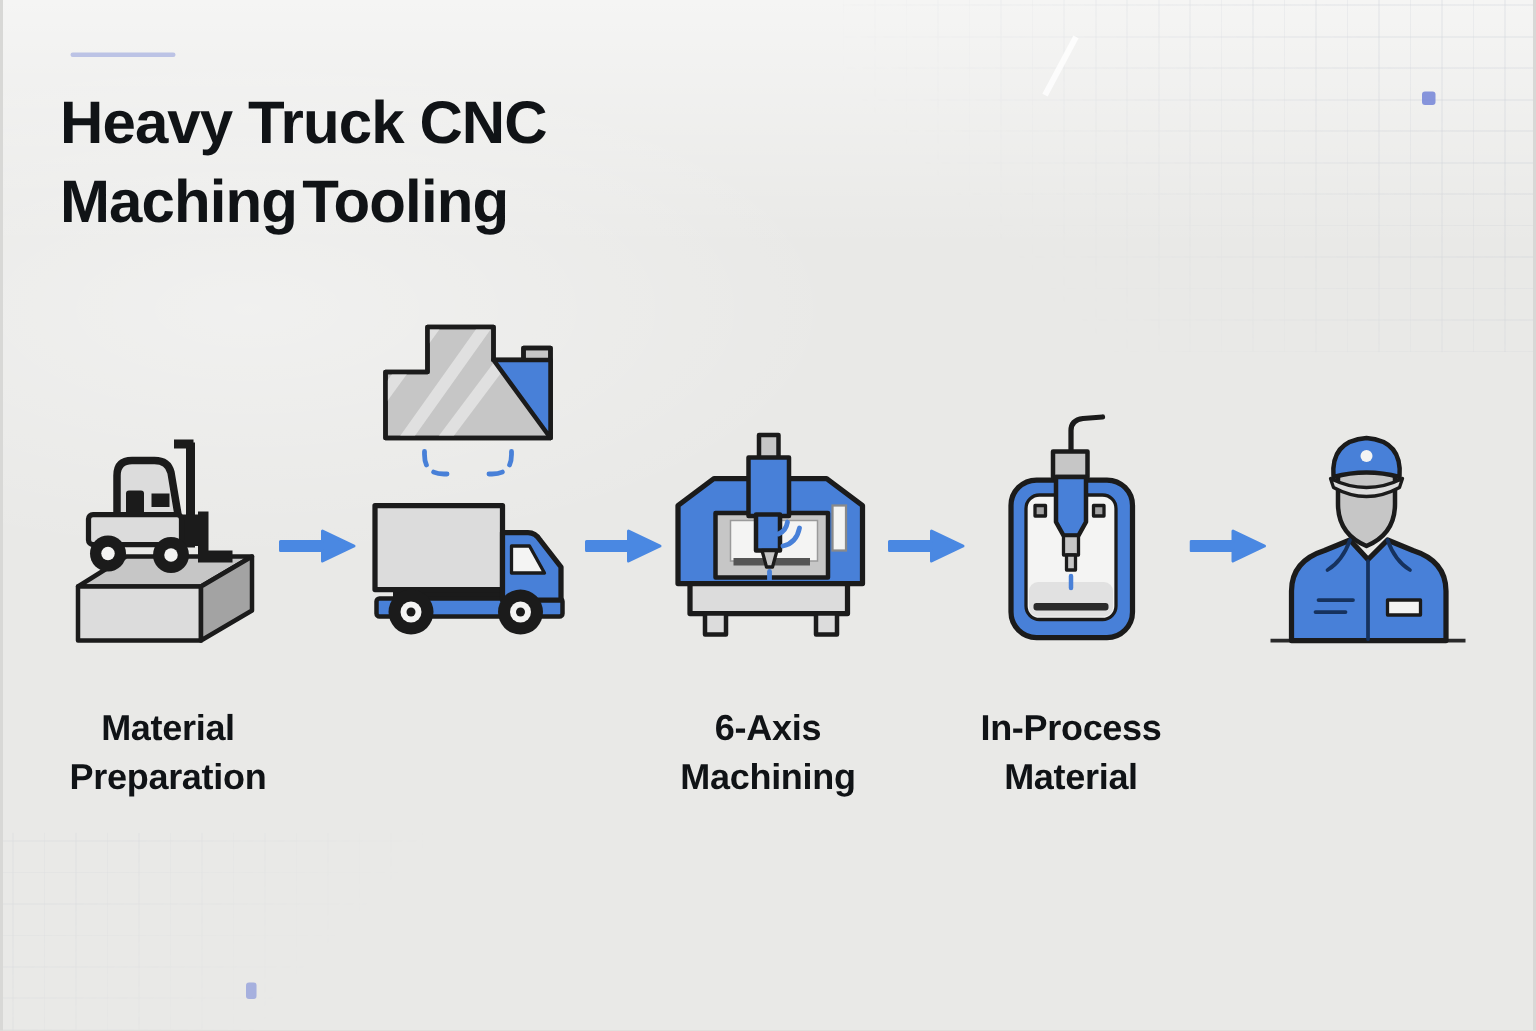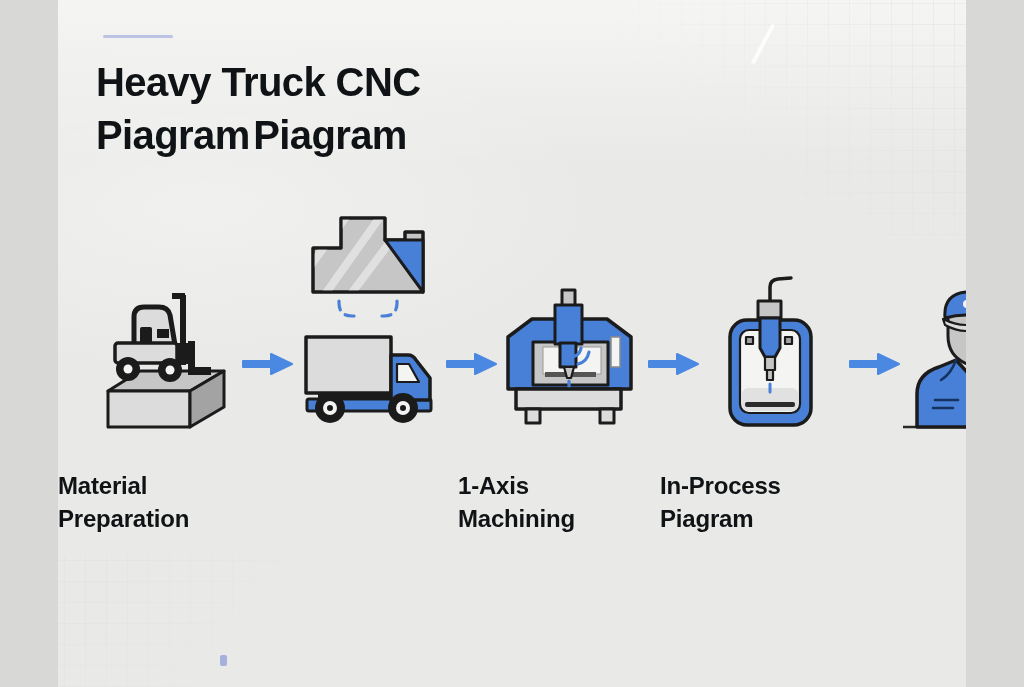--- a/index.html
+++ b/index.html
@@ -8,21 +8,21 @@
     --outline:#1b1b1b;
     --accent-blue:#4880d8;
     --arrow-blue:#4a88e2;
     --icon-gray-light:#dcdcdc;
     --icon-gray-mid:#c6c6c6;
     --icon-gray-dark:#a3a3a3;
     --decoration-blue:#7a8ad8;
   }
   html,body{margin:0;padding:0;background:#d8d8d6;}
   .frame{
-    position:relative;width:908px;height:687px;margin:0 auto;
+    position:relative;width:1020px;height:687px;margin:0 auto;
     background:var(--background);overflow:hidden;
     font-family:"Liberation Sans",sans-serif;color:var(--text);
   }
   .bg-light{
     position:absolute;inset:0;pointer-events:none;
     background:
       linear-gradient(180deg,rgba(255,255,255,.55) 0%,rgba(255,255,255,0) 24%),
       radial-gradient(620px 260px at 16% 30%,rgba(255,255,255,.35),rgba(255,255,255,0) 65%);
   }
   .grid-texture{
@@ -41,21 +41,21 @@
   .deco-mark{left:162px;top:655px;width:7px;height:11px;border-radius:2px;background:var(--decoration-blue);opacity:.6;}
   .deco-streak{left:703px;top:22px;width:4px;height:44px;background:rgba(255,255,255,.8);transform:rotate(28deg);}
   .title{
     position:absolute;left:38px;top:56px;margin:0;
     font-size:40px;line-height:53px;font-weight:700;letter-spacing:-.6px;color:var(--text);
   }
   .t-line{display:block;}
   .tight{word-spacing:-7px;}
   .icon,.arrow{position:absolute;}
   .label{
-    position:absolute;top:469px;
+    position:absolute;top:469px;text-align:center;
     font-size:24px;line-height:33px;font-weight:700;letter-spacing:-.2px;
     color:var(--text);white-space:pre-line;
   }
   
   .ol{stroke:var(--outline);stroke-width:3;stroke-linejoin:round;stroke-linecap:round;}
   .w2{stroke-width:2.2;} .w35{stroke-width:3.5;} .w5{stroke-width:5;}
   .b{fill:var(--accent-blue);} .gl{fill:var(--icon-gray-light);} .gm{fill:var(--icon-gray-mid);}
   .gd{fill:var(--icon-gray-dark);} .dk{fill:var(--outline);} .wt{fill:#f4f4f3;} .nf{fill:none;}
   .blstroke{stroke:var(--accent-blue);fill:none;stroke-linecap:round;}
   .seam{stroke:#16325e;fill:none;stroke-linecap:round;}
@@ -69,21 +69,21 @@
   <div class="bg-light"></div>
   <div class="grid-texture grid-tr"></div>
   <div class="grid-texture grid-bl"></div>
   <div class="deco deco-square"></div>
   <div class="deco deco-line"></div>
   <div class="deco deco-mark"></div>
   <div class="deco deco-streak"></div>
 
   <h1 class="title">
     <span class="t-line">Heavy Truck CNC</span>
-    <span class="t-line tight">Piagram Piagram</span>
+    <span class="t-line tight">Maching Tooling</span>
   </h1>
 
   <div class="icon" style="left:40px;top:287px">
     <svg width="140" height="148" viewBox="0 0 140 148">
 
       <polygon class="gm ol" points="10,104 42,84 126,84 92,104"></polygon>
       <polygon class="gl ol" points="10,104 92,104 92,140 10,140"></polygon>
       <polygon class="gd ol" points="92,104 126,84 126,120 92,140"></polygon>
 
       <rect class="dk" x="82" y="8" width="6" height="70"></rect>
@@ -211,18 +211,18 @@
       </svg>
   </div>
   <div class="arrow" style="left:791px;top:352px">
     <svg width="52" height="24" viewBox="0 0 52 24">
         <polygon class="arrow-shape" points="1,9 29,9 29,2 50,12 29,22 29,15 1,15"></polygon>
       </svg>
   </div>
 
   <div class="label" style="left:0px;width:220px">Material
 Preparation</div>
-  <div class="label" style="left:400px;width:220px">1-Axis
+  <div class="label" style="left:400px;width:220px">6-Axis
 Machining</div>
   <div class="label" style="left:602px;width:220px">In-Process
-Piagram</div>
+Material</div>
 
 </div>
 
 </body></html>

